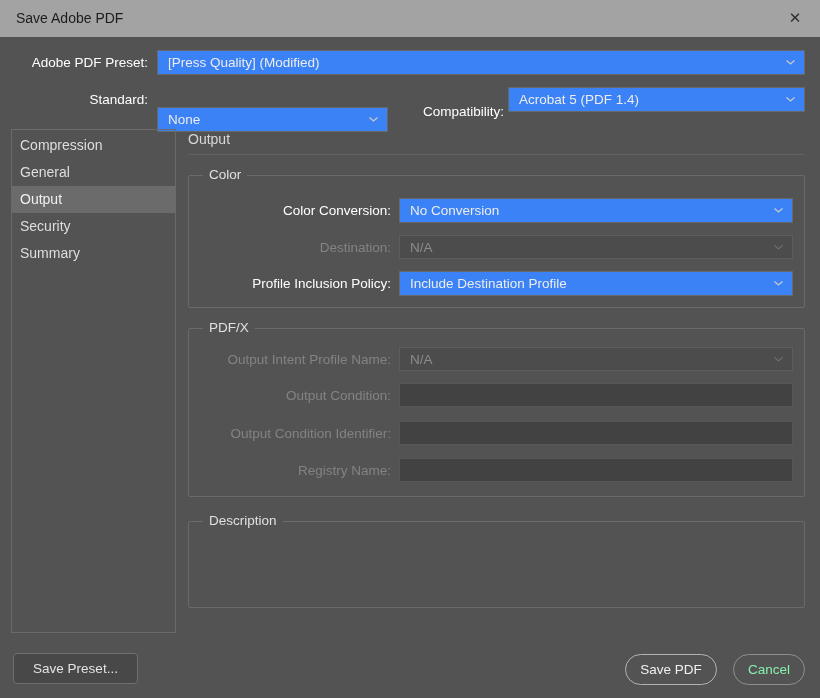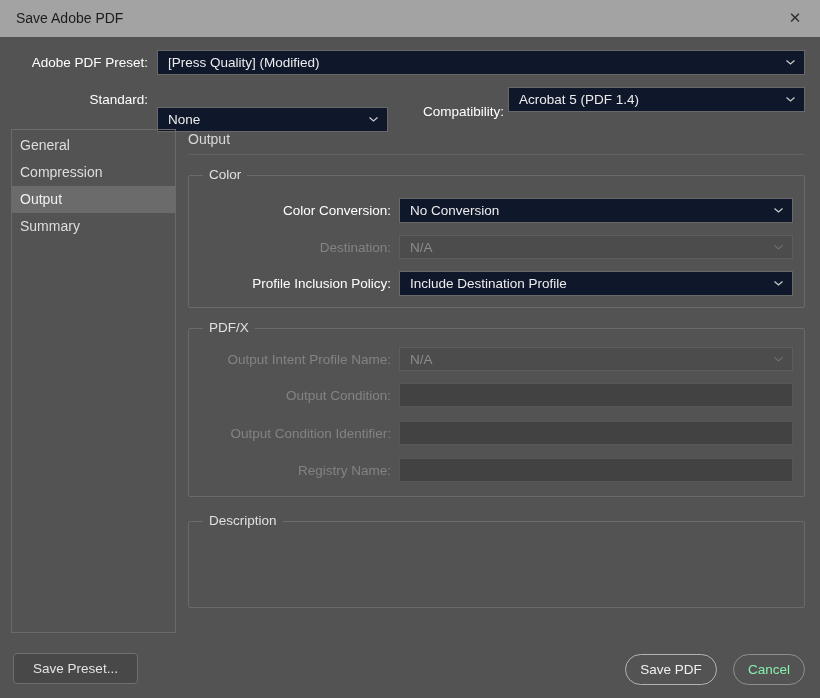--- a/index.html
+++ b/index.html
@@ -16,21 +16,21 @@
   .title-text{left:16px;top:0;height:37px;line-height:37px;font-size:14px;color:#1d1d1d;}
   .close-btn{right:8px;top:0;width:34px;height:37px;line-height:36px;text-align:center;
     font-size:15px;color:#2e2e2e;cursor:pointer;}
 
   
   .flabel{font-size:13.5px;color:#ffffff;text-align:right;line-height:25px;white-space:nowrap;}
   .flabel.dim{color:#838383;}
 
   
   .select{
-    background:#0f172a;border:1px solid #686868;color:#ececec;
+    background:#3b82f6;border:1px solid #686868;color:#ececec;
     display:flex;align-items:center;justify-content:space-between;
     padding:0 8px 0 10px;font-size:13.5px;cursor:pointer;
   }
   .select .chev{display:flex;align-items:center;color:#c9c9c9;}
   .select.disabled{background:#4c4c4c;border-color:#5d5d5d;color:#8b8b8b;cursor:default;}
   .select.disabled .chev{color:#6e6e6e;}
   .select .val{overflow:hidden;white-space:nowrap;}
 
   
   .textfield{
@@ -95,23 +95,24 @@
 <div class="abs select" style="left:508px;top:87px;width:297px;height:25px;">
   <span class="val">Acrobat 5 (PDF 1.4)</span>
   <span class="chev">
       <svg width="11" height="7" viewBox="0 0 11 7">
         <path d="M1.5 1.5 L5.5 5 L9.5 1.5" fill="none" stroke="currentColor" stroke-width="1.3"></path>
       </svg>
     </span>
 </div>
 
 <div class="abs sidebar">
+  <div class="side-item">Compression</div>
   <div class="side-item">General</div>
-  <div class="side-item">Compression</div>
   <div class="side-item selected">Output</div>
+  <div class="side-item">Security</div>
   <div class="side-item">Summary</div>
 </div>
 
 <div class="abs panel-heading">Output</div>
 <div class="abs separator"></div>
 
 <fieldset class="group" style="left:188px;top:167px;width:617px;height:141px;">
   <legend>Color</legend>
 </fieldset>
 <div class="abs flabel" style="left:140px;top:198px;width:251px;">Color Conversion:</div>

